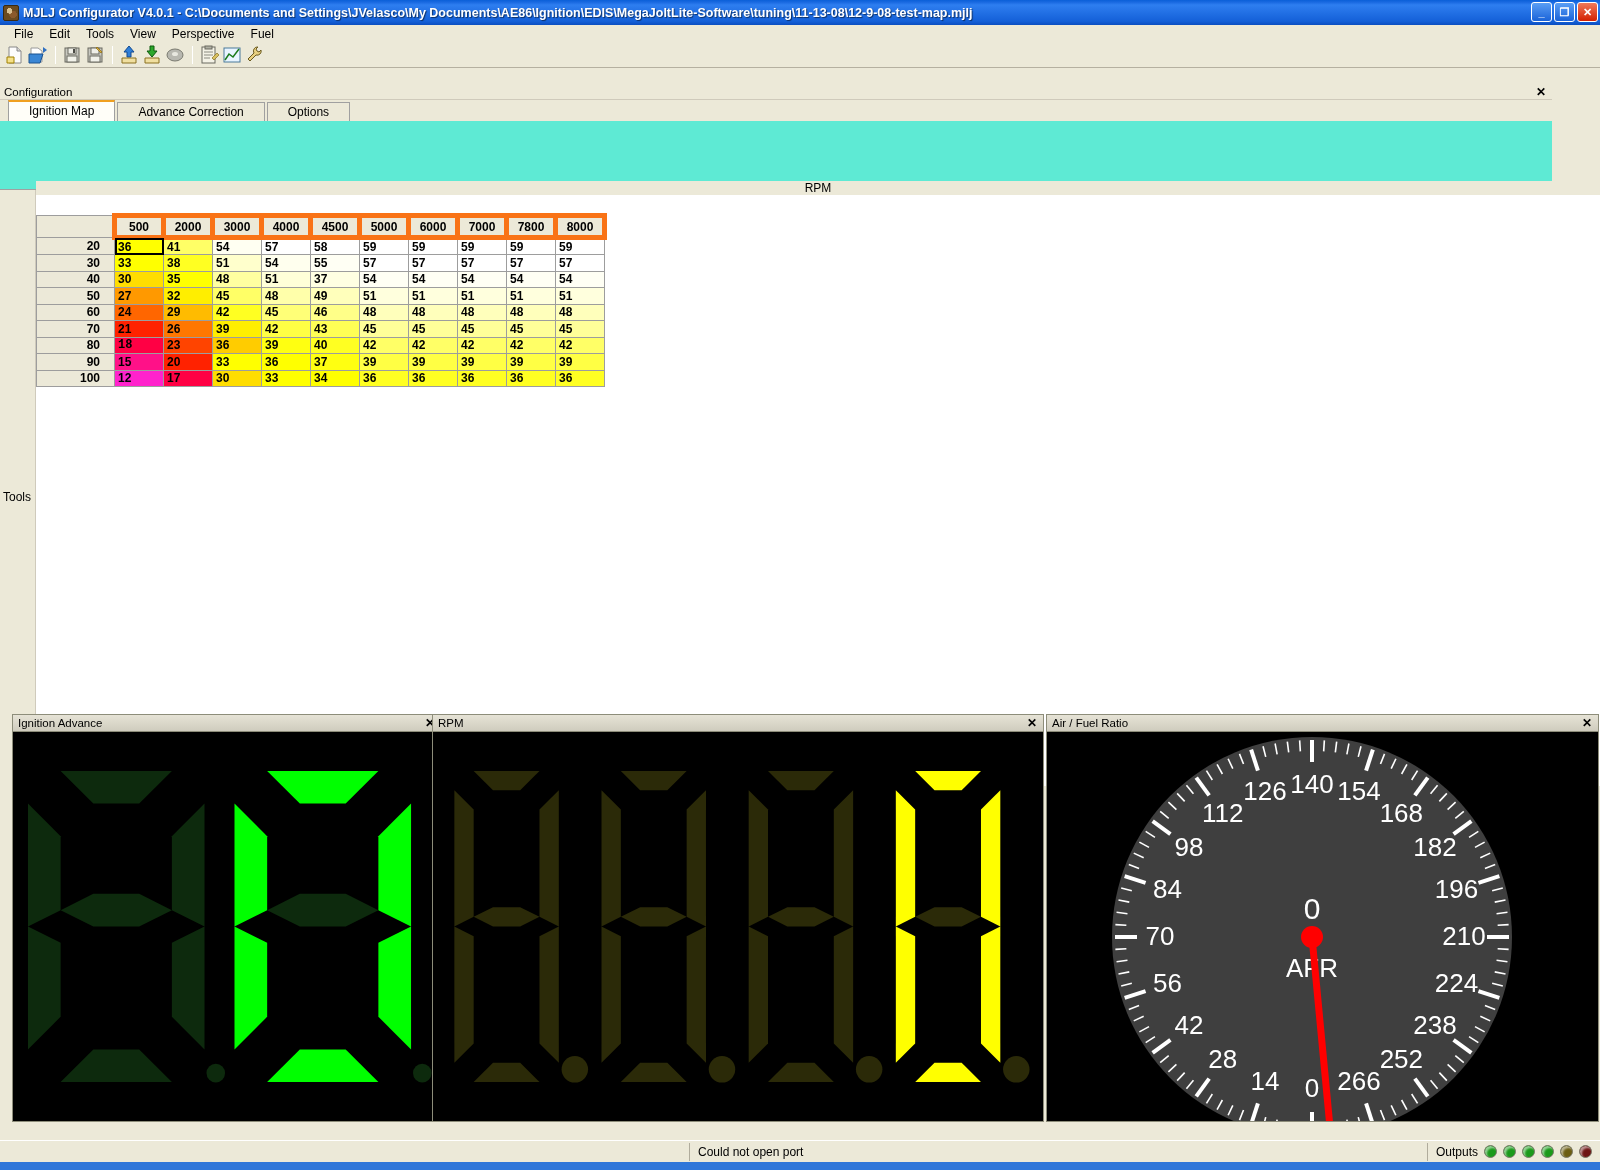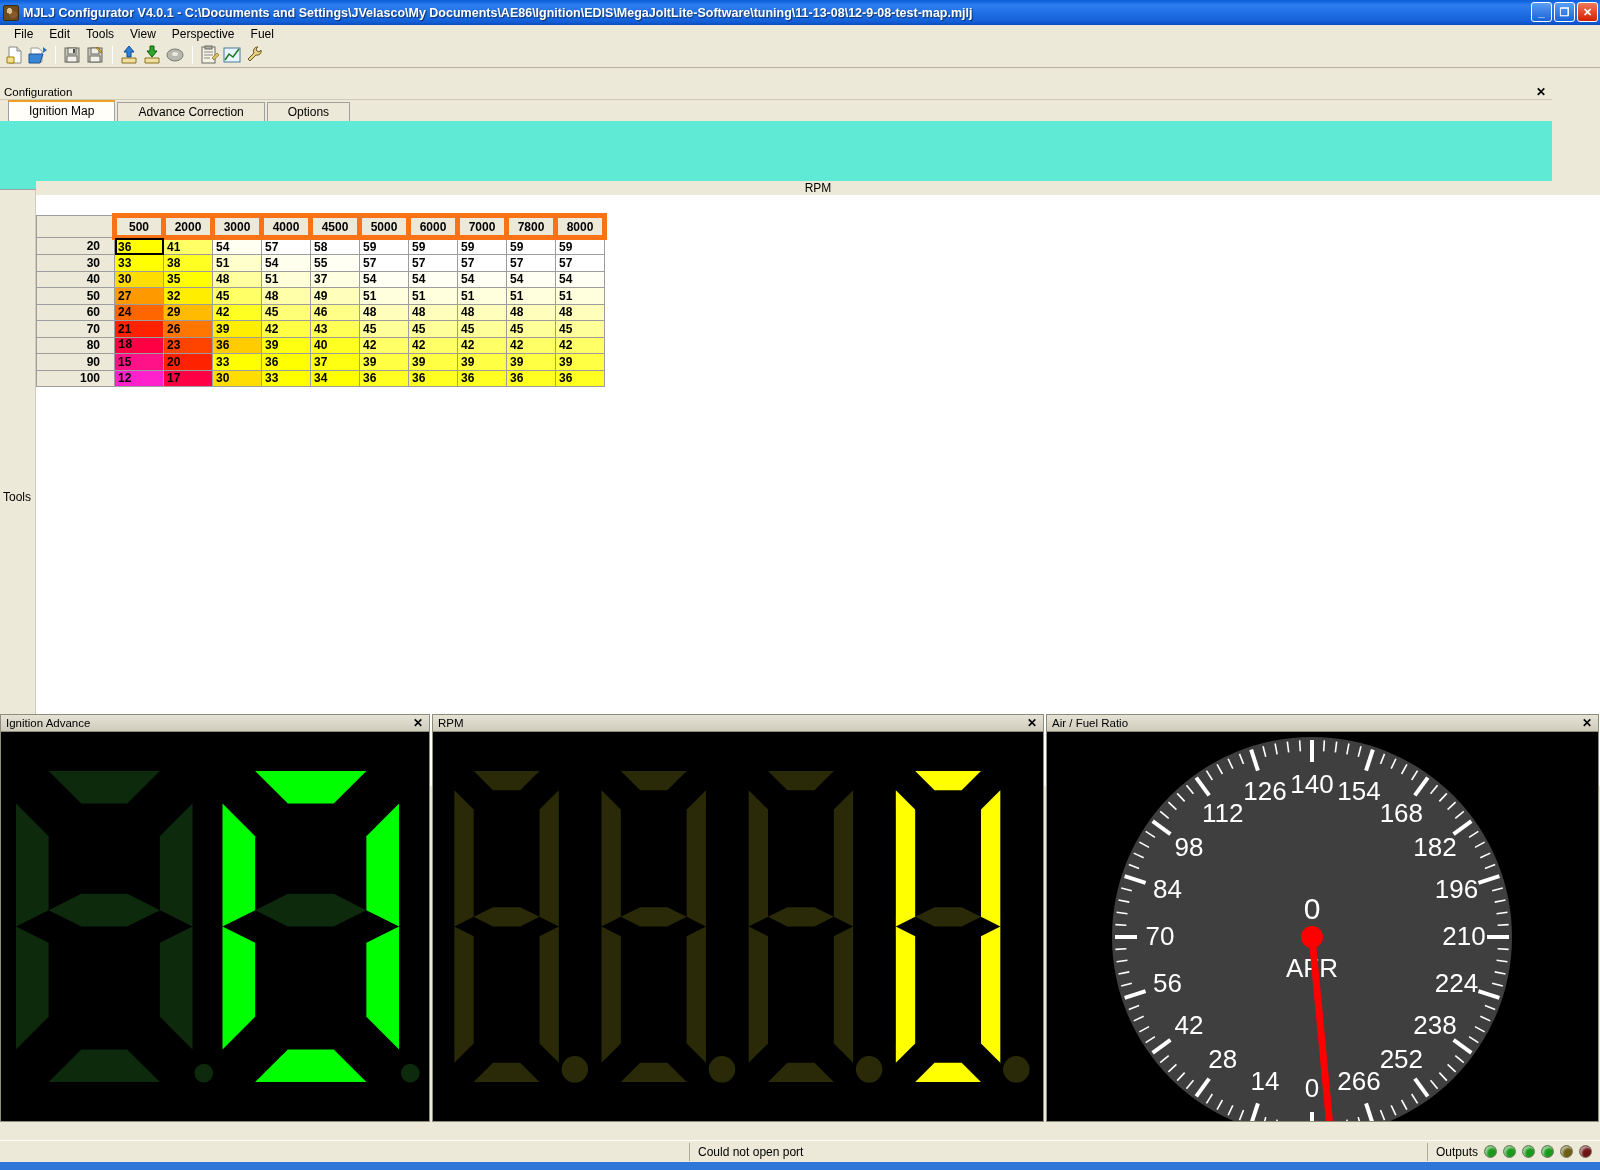--- a/index.html
+++ b/index.html
@@ -96,21 +96,21 @@
   
   .panel{ position:absolute; bottom:48px; background:#000; border:1px solid #8d8d7a; }
   .phdr{
     height:17px; line-height:17px; font-size:11.5px; padding-left:5px; color:#000;
     background:linear-gradient(to bottom,#e6e3d6,#cfccbe);
     border-bottom:1px solid #8d8d7a; position:relative;
   }
   .phdr .x{ position:absolute; right:6px; top:0; font-weight:bold; font-size:12px; cursor:pointer; }
   .pbody{ background:#000; position:absolute; left:0; right:0; top:17px; bottom:0; overflow:hidden; }
 
-  #p-ign{ left:0; width:430px; height:408px; }
+  #p-ign{ left:12px; width:430px; height:408px; }
   #p-rpm{ left:432px; width:612px; height:408px; }
   #p-afr{ left:1046px; width:553px; height:408px; }
 
   
   #statusbar{
     position:absolute; left:0; bottom:8px; width:1600px; height:22px;
     background:#ece9d8; border-top:1px solid #fff; display:flex; align-items:center;
     font-size:12px;
   }
   #statusbar .spane{ height:18px; display:flex; align-items:center; padding:0 8px; }

